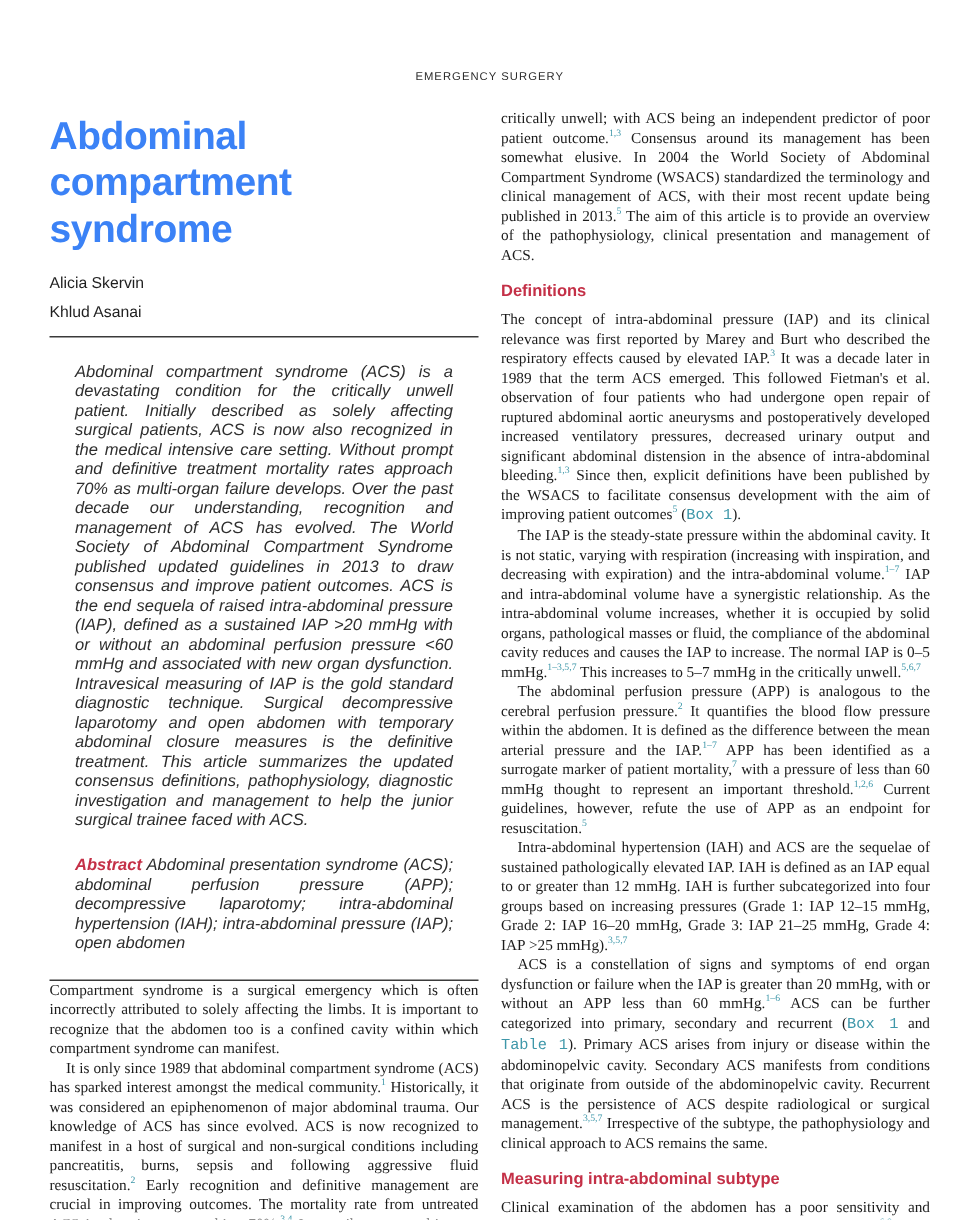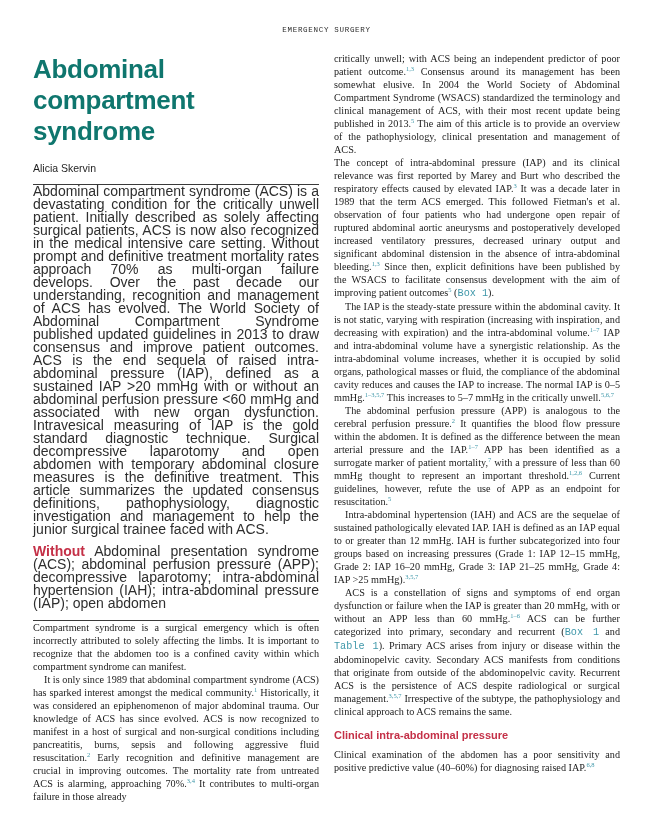--- a/index.html
+++ b/index.html
@@ -13,35 +13,36 @@
     width:653px;height:813px;
     background:#ffffff;
     overflow:hidden;
     font-family:"Liberation Serif", serif;
     color:var(--ink);
     position:relative;
   }
   .page{padding:26px 33px 0 33px;}
   .running-head{
     text-align:center;
-    font-family:Liberation Mono, monospace;
+    font-family:Liberation Sans, sans-serif;
     font-size:7.5px;
     letter-spacing:.7px;
     color:#2b2b2b;
+    margin-top:20px;
   }
   .columns{display:flex;gap:15px;margin-top:4px;}
   .col{width:286px;}
   
   .title{
     font-family:"Liberation Sans", sans-serif;
     font-size:26px;
     font-weight:bold;
     letter-spacing:-0.3px;
     line-height:31px;
-    color:#0f766e;
+    color:#3b82f6;
     margin:16px 0 16px 0;
   }
   .authors{margin-top:13px;}
   .author{
     font-family:"Liberation Sans", sans-serif;
     font-size:10.5px;
     color:#1f1f1f;
     line-height:11px;
     margin-bottom:8px;
   }
@@ -51,25 +52,26 @@
   }
   .sec-heading{
     font-family:"Liberation Sans", sans-serif;
     font-size:11px;
     font-weight:bold;
     color:var(--accent);
     margin:9px 0 5px 0;
   }
   .abstract-body{
     font-family:"Liberation Sans", sans-serif;
-    font-size:14px;
+    font-size:11px;
     line-height:13px;
     text-align:justify;
     color:var(--ink-soft);
-    margin:0;
+    margin:17px;
+    font-style:italic;
   }
   .keywords{margin-top:9px;text-align:left;text-align:justify;}
   .kw-label{font-weight:bold;color:var(--accent);}
   .body-serif{margin-top:0;}
   .body-serif p{
     font-size:10.2px;
     line-height:13px;
     text-align:justify;
     margin:0;
     color:var(--ink);
@@ -105,26 +107,27 @@
 <div class="page">
   <div class="running-head">EMERGENCY SURGERY</div>
 
   <div class="columns">
 
     <div class="col col-left">
       <h1 class="title">Abdominal compartment syndrome</h1>
 
       <div class="authors">
         <div class="author">Alicia Skervin</div>
+        <div class="author">Khlud Asanai</div>
       </div>
 
       <hr class="rule">
 
       <p class="abstract-body">Abdominal compartment syndrome (ACS) is a devastating condition for the critically unwell patient. Initially described as solely affecting surgical patients, ACS is now also recognized in the medical intensive care setting. Without prompt and definitive treatment mortality rates approach 70% as multi-organ failure develops. Over the past decade our understanding, recognition and management of ACS has evolved. The World Society of Abdominal Compartment Syndrome published updated guidelines in 2013 to draw consensus and improve patient outcomes. ACS is the end sequela of raised intra-abdominal pressure (IAP), defined as a sustained IAP &gt;20 mmHg with or without an abdominal perfusion pressure &lt;60 mmHg and associated with new organ dysfunction. Intravesical measuring of IAP is the gold standard diagnostic technique. Surgical decompressive laparotomy and open abdomen with temporary abdominal closure measures is the definitive treatment. This article summarizes the updated consensus definitions, pathophysiology, diagnostic investigation and management to help the junior surgical trainee faced with ACS.</p>
-      <p class="abstract-body keywords"><span class="kw-label">Without</span><span> Abdominal presentation syndrome (ACS); abdominal perfusion pressure (APP); decompressive laparotomy; intra-abdominal hypertension (IAH); intra-abdominal pressure (IAP); open abdomen</span></p>
+      <p class="abstract-body keywords"><span class="kw-label">Abstract</span><span> Abdominal presentation syndrome (ACS); abdominal perfusion pressure (APP); decompressive laparotomy; intra-abdominal hypertension (IAH); intra-abdominal pressure (IAP); open abdomen</span></p>
 
       <hr class="rule">
 
       <div class="body-serif">
         <p>Compartment syndrome is a surgical emergency which is often incorrectly attributed to solely affecting the limbs. It is important to recognize that the abdomen too is a confined cavity within which compartment syndrome can manifest.</p>
         <p class="indent">It is only since 1989 that abdominal compartment syndrome (ACS) has sparked interest amongst the medical community.<sup class="ref">1</sup> Historically, it was considered an epiphenomenon of major abdominal trauma. Our knowledge of ACS has since evolved. ACS is now recognized to manifest in a host of surgical and non-surgical conditions including pancreatitis, burns, sepsis and following aggressive fluid resuscitation.<sup class="ref">2</sup> Early recognition and definitive management are crucial in improving outcomes. The mortality rate from untreated ACS is alarming, approaching 70%.<sup class="ref">3,4</sup> It contributes to multi-organ failure in those already</p>
       </div>
 
       <hr class="rule bio-rule">
 
@@ -132,28 +135,29 @@
         <p class="bio"><span class="bio-name">Alicia Skervin </span><span class="bio-qual">BSc MBChB MRCS </span>is a General Surgery ST6 at St Peter's Hospital, Chertsey, UK. Conflicts of interest: none.</p>
 
       </div>
     </div>
 
     <div class="col col-right">
       <div class="body-serif rc-top">
         <p>critically unwell; with ACS being an independent predictor of poor patient outcome.<sup class="ref">1,3</sup> Consensus around its management has been somewhat elusive. In 2004 the World Society of Abdominal Compartment Syndrome (WSACS) standardized the terminology and clinical management of ACS, with their most recent update being published in 2013.<sup class="ref">5</sup> The aim of this article is to provide an overview of the pathophysiology, clinical presentation and management of ACS.</p>
       </div>
 
+      <h2 class="sec-heading">Definitions</h2>
       <div class="body-serif">
         <p>The concept of intra-abdominal pressure (IAP) and its clinical relevance was first reported by Marey and Burt who described the respiratory effects caused by elevated IAP.<sup class="ref">3</sup> It was a decade later in 1989 that the term ACS emerged. This followed Fietman's et al. observation of four patients who had undergone open repair of ruptured abdominal aortic aneurysms and postoperatively developed increased ventilatory pressures, decreased urinary output and significant abdominal distension in the absence of intra-abdominal bleeding.<sup class="ref">1,3</sup> Since then, explicit definitions have been published by the WSACS to facilitate consensus development with the aim of improving patient outcomes<sup class="ref">5</sup> (<span class="xref">Box 1</span>).</p>
         <p class="indent">The IAP is the steady-state pressure within the abdominal cavity. It is not static, varying with respiration (increasing with inspiration, and decreasing with expiration) and the intra-abdominal volume.<sup class="ref">1–7</sup> IAP and intra-abdominal volume have a synergistic relationship. As the intra-abdominal volume increases, whether it is occupied by solid organs, pathological masses or fluid, the compliance of the abdominal cavity reduces and causes the IAP to increase. The normal IAP is 0–5 mmHg.<sup class="ref">1–3,5,7</sup> This increases to 5–7 mmHg in the critically unwell.<sup class="ref">5,6,7</sup></p>
         <p class="indent">The abdominal perfusion pressure (APP) is analogous to the cerebral perfusion pressure.<sup class="ref">2</sup> It quantifies the blood flow pressure within the abdomen. It is defined as the difference between the mean arterial pressure and the IAP.<sup class="ref">1–7</sup> APP has been identified as a surrogate marker of patient mortality,<sup class="ref">7</sup> with a pressure of less than 60 mmHg thought to represent an important threshold.<sup class="ref">1,2,6</sup> Current guidelines, however, refute the use of APP as an endpoint for resuscitation.<sup class="ref">5</sup></p>
         <p class="indent">Intra-abdominal hypertension (IAH) and ACS are the sequelae of sustained pathologically elevated IAP. IAH is defined as an IAP equal to or greater than 12 mmHg. IAH is further subcategorized into four groups based on increasing pressures (Grade 1: IAP 12–15 mmHg, Grade 2: IAP 16–20 mmHg, Grade 3: IAP 21–25 mmHg, Grade 4: IAP &gt;25 mmHg).<sup class="ref">3,5,7</sup></p>
         <p class="indent">ACS is a constellation of signs and symptoms of end organ dysfunction or failure when the IAP is greater than 20 mmHg, with or without an APP less than 60 mmHg.<sup class="ref">1–6</sup> ACS can be further categorized into primary, secondary and recurrent (<span class="xref">Box 1</span> and <span class="xref">Table 1</span>). Primary ACS arises from injury or disease within the abdominopelvic cavity. Secondary ACS manifests from conditions that originate from outside of the abdominopelvic cavity. Recurrent ACS is the persistence of ACS despite radiological or surgical management.<sup class="ref">3,5,7</sup> Irrespective of the subtype, the pathophysiology and clinical approach to ACS remains the same.</p>
       </div>
 
-      <h2 class="sec-heading">Clinical intra-abdominal pressure</h2>
+      <h2 class="sec-heading">Measuring intra-abdominal subtype</h2>
       <div class="body-serif">
         <p>Clinical examination of the abdomen has a poor sensitivity and positive predictive value (40–60%) for diagnosing raised IAP.<sup class="ref">6,8</sup></p>
       </div>
     </div>
 
   </div>
 </div>
 
 </body></html>

